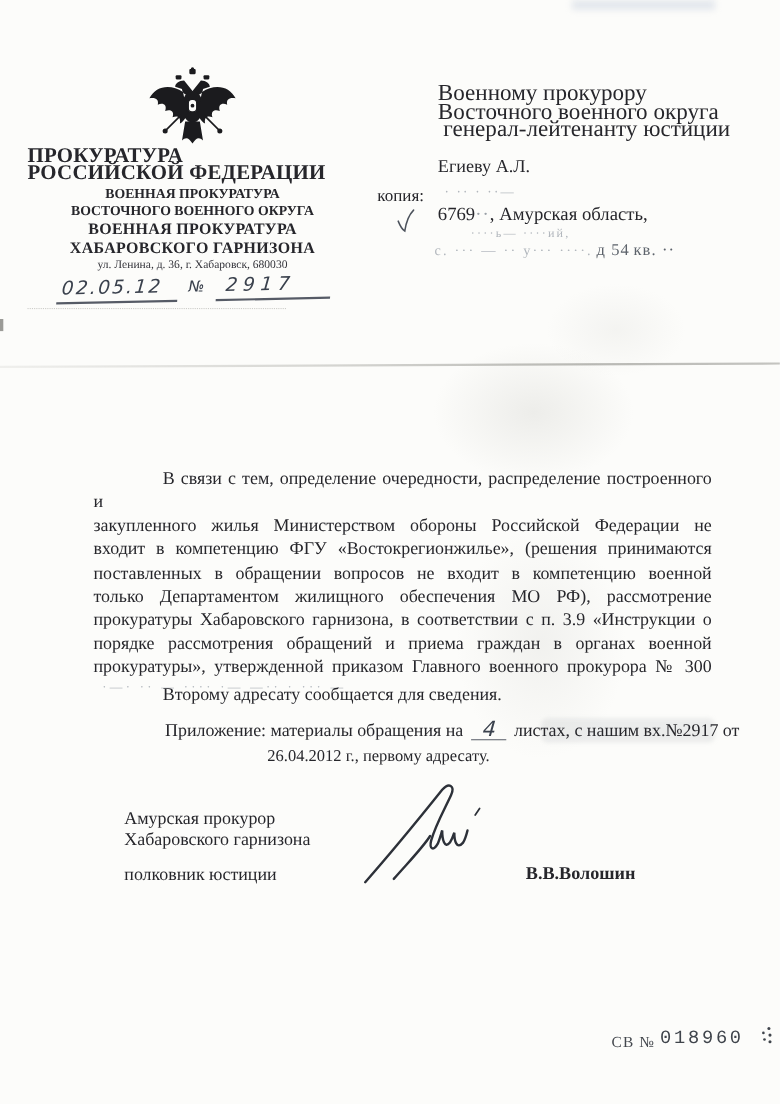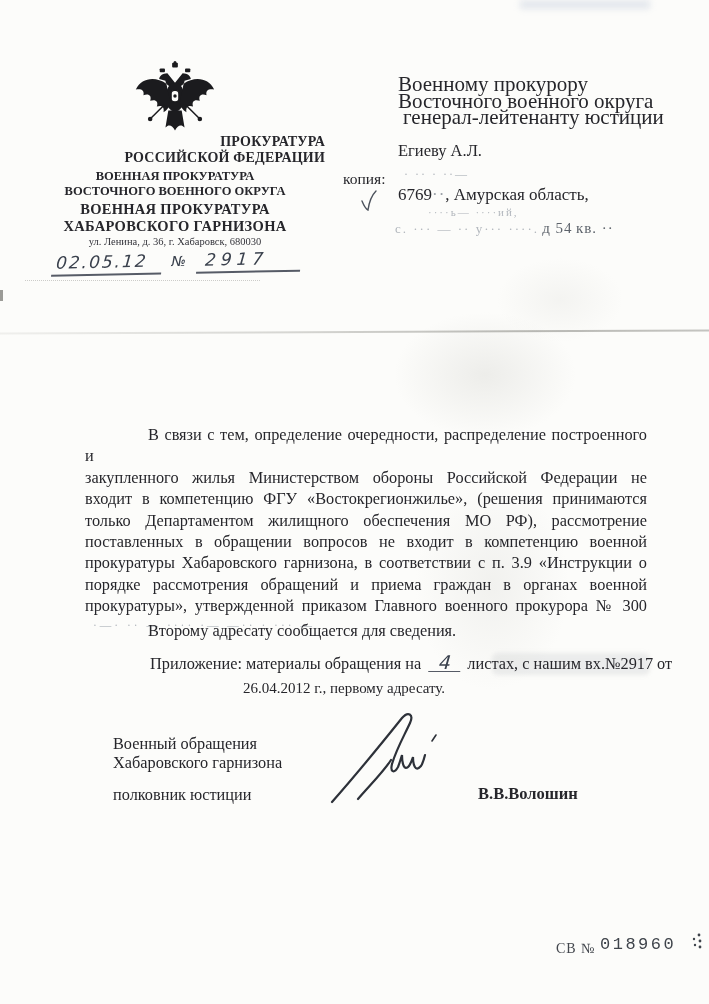--- a/index.html
+++ b/index.html
@@ -7,21 +7,21 @@
     position:relative;width:709px;height:1004px;overflow:hidden;
     font-family:"Liberation Serif",serif;color:#26262b;
     background:
       radial-gradient(ellipse 130px 90px at 485px 375px, rgba(198,198,192,0.28), transparent 70%),
       radial-gradient(ellipse 110px 150px at 492px 585px, rgba(202,202,197,0.22), transparent 70%),
       radial-gradient(ellipse 90px 60px at 560px 300px, rgba(205,205,200,0.18), transparent 70%),
       #fcfcfa;
   }
   .abs{position:absolute;}
   .emblem{left:132px;top:60px;}
-  .org-top{left:25px;top:134px;width:300px;text-align:right;font-weight:bold;font-size:14px;line-height:16px;letter-spacing:.2px;}
+  .org-top{left:25px;top:134px;width:300px;text-align:left;font-weight:bold;font-size:19px;line-height:16px;letter-spacing:.2px;}
   .org-mid{left:25px;top:169px;width:300px;text-align:center;font-weight:bold;font-size:12.5px;line-height:14.5px;}
   .org-main{left:25px;top:201px;width:300px;text-align:center;font-weight:bold;font-size:14.5px;line-height:16.5px;letter-spacing:.3px;}
   .lh-address{left:25px;top:236px;width:300px;text-align:center;font-size:10.5px;color:#33333a;}
   
   .hand{font-family:"DejaVu Sans",sans-serif;font-style:italic;color:#3a414d;}
   .ref-line{left:52px;top:250px;width:270px;transform:rotate(-1.2deg);font-size:17px;letter-spacing:2px;}
   .ref-date{display:inline-block;border-bottom:2px solid #565b66;padding:0 8px 2px 4px;min-width:98px;transform:skewX(-6deg);}
   .ref-sign{display:inline-block;margin:0 2px;font-size:14px;}
   .ref-num{display:inline-block;border-bottom:2px solid #565b66;padding:0 18px 2px 8px;min-width:78px;transform:skewX(-6deg);letter-spacing:5px;}
   
@@ -140,39 +140,39 @@
   <div class="abs checkmark">
     <svg width="22" height="24" viewBox="0 0 22 24" aria-hidden="true">
       <path d="M2,11 C4,16 6,19 8,20 C9,13 12,5 16,1" fill="none" stroke="#4c525c" stroke-width="1.4" stroke-linecap="round"></path>
     </svg>
   </div>
 
   <div class="abs body-text">
     <div class="jline indent">В связи с тем, определение очередности, распределение построенного и</div>
     <div class="jline">закупленного жилья Министерством обороны Российской Федерации не</div>
     <div class="jline">входит в компетенцию ФГУ «Востокрегионжилье», (решения принимаются</div>
+    <div class="jline">поставленных в обращении вопросов не входит в компетенцию военной</div>
     <div class="jline">только Департаментом жилищного обеспечения МО РФ), рассмотрение</div>
-    <div class="jline">поставленных в обращении вопросов не входит в компетенцию военной</div>
     <div class="jline">прокуратуры Хабаровского гарнизона, в соответствии с п. 3.9 «Инструкции о</div>
     <div class="jline">порядке рассмотрения обращений и приема граждан в органах военной</div>
     <div class="jline">прокуратуры», утвержденной приказом Главного военного прокурора № 300</div>
     <div class="redacted-row faint">·―·  ··  ―  ····  ·―  ―··  ·  ···  ―</div>
   </div>
 
   <div class="abs notice">Второму адресату сообщается для сведения.</div>
 
   <div class="abs attach1">
     <span>Приложение: материалы обращения на</span>
     <span class="sheets hand">4</span>
     <span>листах,  с нашим вх.№2917 от</span>
   </div>
   <div class="abs attach2">26.04.2012 г., первому адресату.</div>
 
   <div class="abs sig-pos">
-    <div>Военный обращения</div>
+    <div>Амурская прокурор</div>
     <div>Хабаровского гарнизона</div>
   </div>
   <div class="abs sig-rank">полковник юстиции</div>
   <div class="abs sig-svg">
     <svg width="132" height="96" viewBox="0 0 132 96" aria-hidden="true">
       <g fill="none" stroke="#2d3139" stroke-width="2.2" stroke-linecap="round">
         <path d="M4,92 C34,58 66,18 74,8 C80,1 86,4 82,13 C76,26 68,40 64,54 C62,62 66,64 70,57 C72,52 73,48 74,45 C74,53 76,62 81,56 C83,53 84,50 85,47 C85,54 87,63 93,56 C95,53 96,49 97,45"></path>
         <path d="M30,89 C44,73 56,61 63,50"></path>
         <path d="M104,31 l4,-6" stroke-width="1.6"></path>
       </g>

